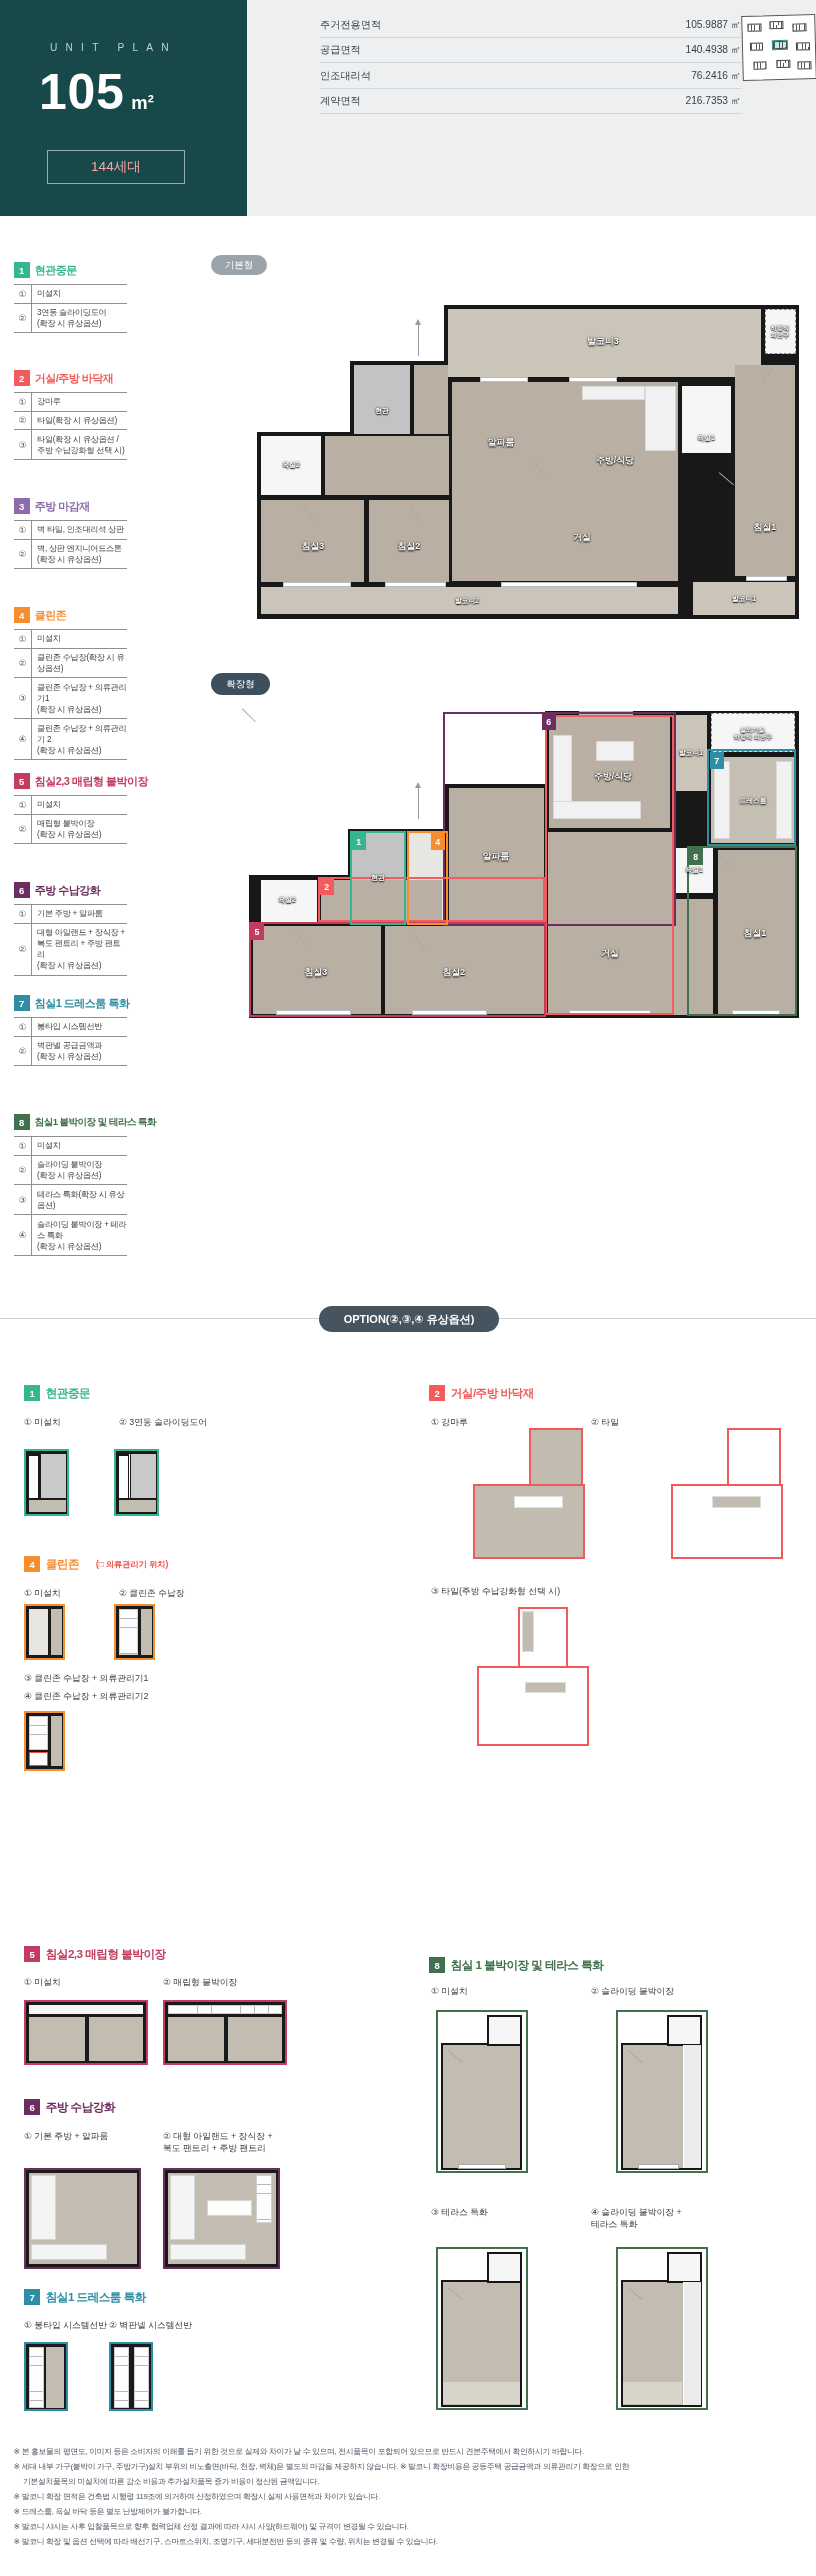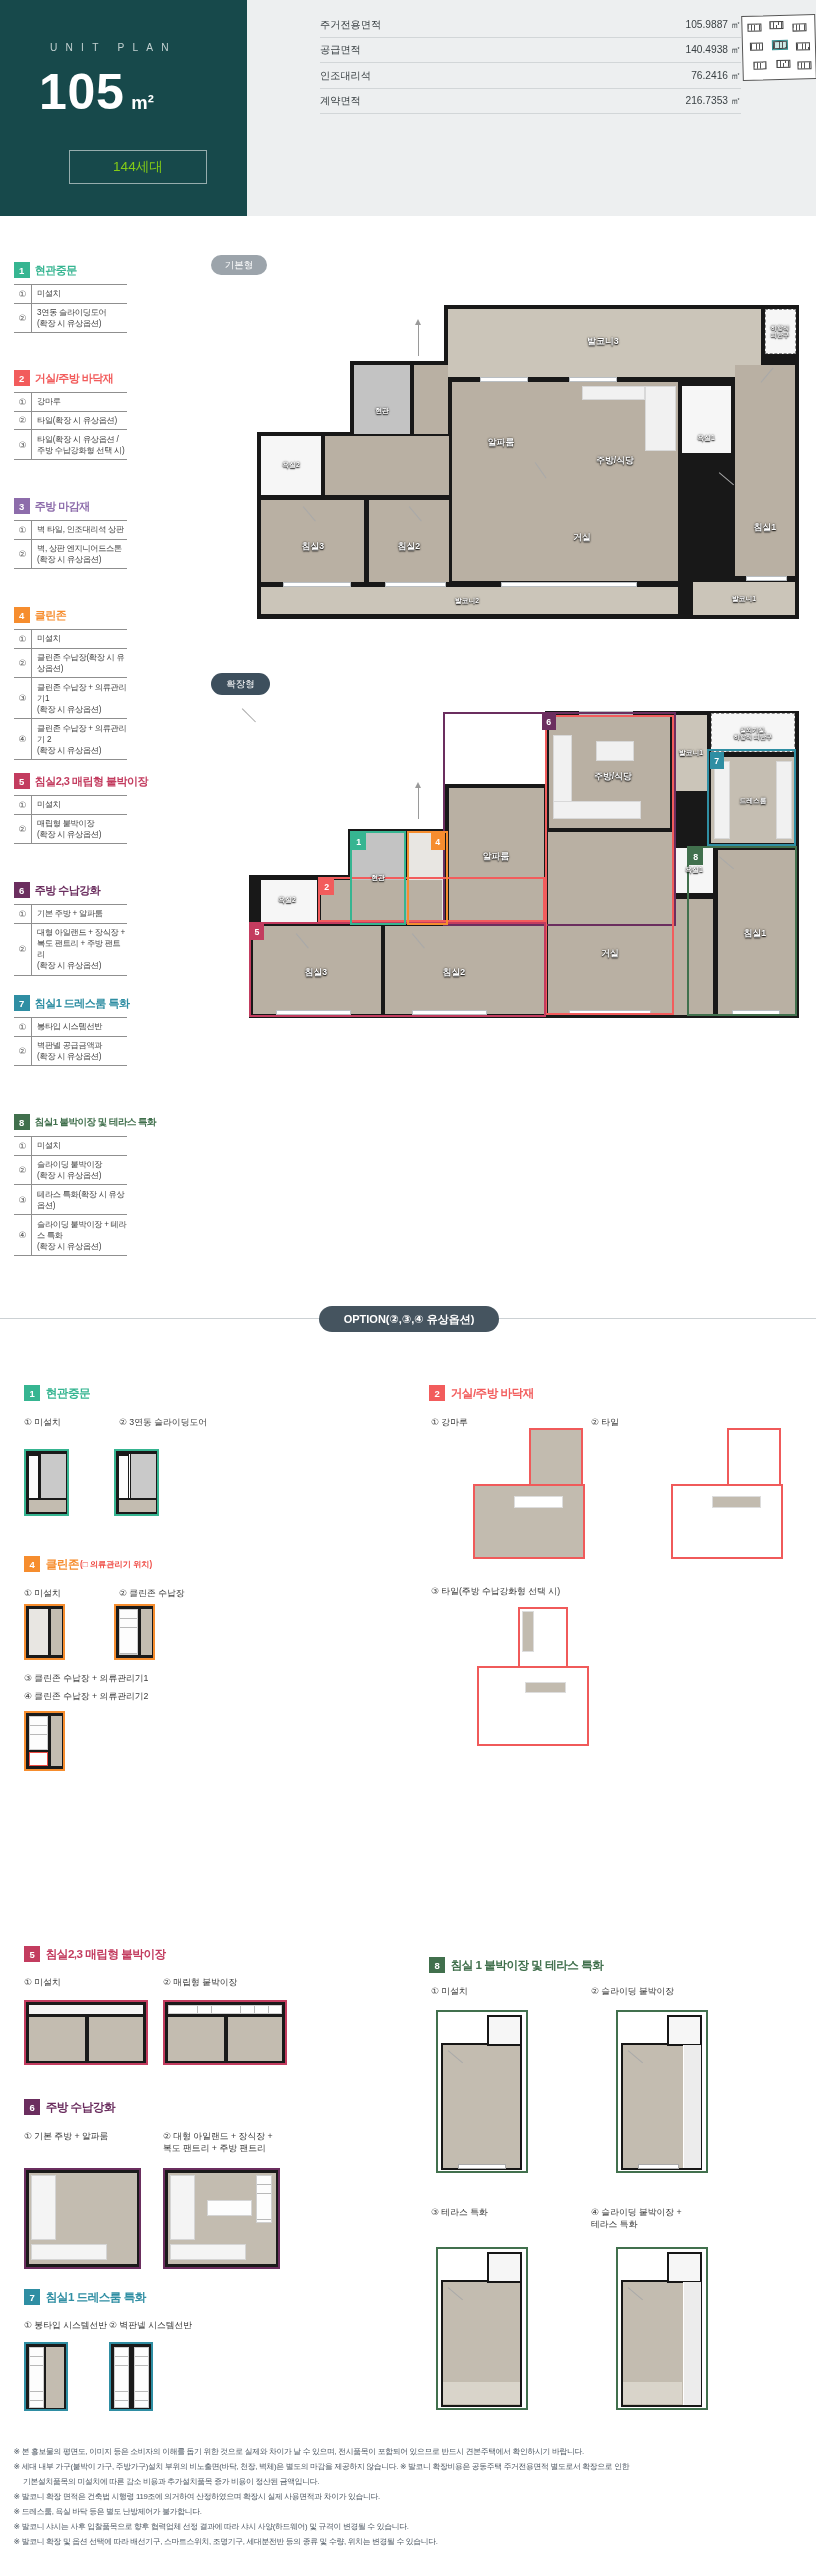--- a/index.html
+++ b/index.html
@@ -6,22 +6,22 @@
   .page{position:relative;width:817px;height:2576px;background:#fff;
         font-family:"Liberation Sans","DejaVu Sans",sans-serif;overflow:hidden}
   .abs{position:absolute}
   .preline{white-space:pre-line}
   
   .hero{position:absolute;left:0;top:0;width:247px;height:216px;background:#17494b}
   .eyebrow{position:absolute;left:50px;top:42px;font-size:10.2px;letter-spacing:8.2px;color:#c3d1d1}
   .sizerow{position:absolute;left:39px;top:63px;color:#fff;display:flex;align-items:baseline}
   .sizenum{font-size:50px;font-weight:bold;letter-spacing:0.7px}
   .sizeunit{font-size:18.4px;font-weight:bold;margin-left:6.8px}
-  .household{position:absolute;left:69px;top:150px;width:136px;height:32px;border:0.7px solid rgba(255,255,255,.55);
-             display:flex;align-items:center;justify-content:center;color:#84cc16;font-size:13.6px}
+  .household{position:absolute;left:47px;top:150px;width:136px;height:32px;border:0.7px solid rgba(255,255,255,.55);
+             display:flex;align-items:center;justify-content:center;color:#fca5a5;font-size:13.6px}
   
   .atable{position:absolute;left:320px;top:12.3px;width:421px}
   .arow{display:flex;justify-content:space-between;align-items:center;height:24.5px;border-bottom:0.7px solid #d2d6d8;
         font-size:10.2px;color:#3a4144}
   
   .sitemap{position:absolute;left:742px;top:15px;width:72px;height:63px;background:#fff;border:0.7px solid #555;transform:rotate(-1.5deg)}
   .bld{position:absolute;width:11.6px;height:6.1px;border:0.7px solid #444;
        background:repeating-linear-gradient(90deg,#555 0 0.7px,transparent 0.7px 2.7px)}
   .bld.hl{outline:1.4px solid #2e8f8f;background-color:#cdeae7}
   
@@ -55,21 +55,21 @@
   .narrow:before{content:"";position:absolute;left:-2.7px;top:-5.4px;border:3.4px solid transparent;border-bottom:6.1px solid #9a9a9a}
   .ov{position:absolute;border:2.7px solid;box-sizing:border-box}
   .chip{position:absolute;width:13.6px;height:17px;color:#fff;font-size:8.8px;font-weight:bold;
         display:flex;align-items:center;justify-content:center}
   
   .optline{position:absolute;left:0;top:1318px;width:817px;height:0.7px;background:#ccd1d4}
   .optpill{position:absolute;left:319px;top:1306px;width:180px;height:26px;background:#45545f;border-radius:13px;
            color:#fff;font-weight:bold;font-size:11px;display:flex;align-items:center;justify-content:center}
   .ohead{position:absolute;display:flex;align-items:center}
   .otitle{font-size:11.6px;font-weight:bold;margin-left:5.4px;white-space:nowrap;letter-spacing:-0.5px}
-  .osuffix{font-size:8.2px;font-weight:bold;color:#ef4b44;margin-left:1px;white-space:nowrap}
+  .osuffix{font-size:8.2px;font-weight:bold;color:#ef4b44;margin-left:17px;white-space:nowrap}
   .oitem{position:absolute;font-size:8.8px;color:#3a3a3a;line-height:1.35;white-space:pre-line}
   .thumb{position:absolute;box-sizing:border-box;border:2px solid;background:#1a1a1a}
   .ti{position:absolute;box-sizing:border-box}
   .shelf{background:#fdfdfd;border:0.7px solid #cfcfcf;
          background-image:repeating-linear-gradient(180deg,transparent 0 8.2px,#b9b9b9 8.2px 8.8px)}
   .miniplan{position:absolute}
   .mpart{position:absolute;border:2px solid #f05a5a;background:#c2bbaf;box-sizing:border-box}
   .mpart.open{background:#fff}
   
   .notes{position:absolute;left:13.6px;top:2444px;width:793px}
@@ -571,21 +571,21 @@
   <div class="thumb" style="left:616px;top:2247px;width:92px;height:163px;border-color:#41704d;background:#fff">
     <div class="ti" style="left:3.4px;top:31px;width:81px;height:127px;background:#c3bcb0;border:2px solid #161616"></div>
     <div class="ti" style="left:49px;top:3.4px;width:35px;height:31px;background:#f6f6f6;border:2px solid #161616"></div>
     <div class="ti" style="left:65px;top:33px;width:17.7px;height:123px;background:#ececec;border-left:1.4px solid #fff"></div>
     <div class="ti" style="left:5.4px;top:133px;width:59px;height:22px;background:#d9d4ca"></div>
     <div class="dmark" style="left:9.5px;top:38px;transform:rotate(40deg)"></div>
   </div>
 
   <div class="notes">
     <div class="note">※ 본 홍보물의 평면도, 이미지 등은 소비자의 이해를 돕기 위한 것으로 실제와 차이가 날 수 있으며, 전시품목이 포함되어 있으므로 반드시 견본주택에서 확인하시기 바랍니다.</div>
-    <div class="note">※ 세대 내부 가구(붙박이 가구, 주방가구)설치 부위의 비노출면(바닥, 천장, 벽체)은 별도의 마감을 제공하지 않습니다. ※ 발코니 확장비용은 공동주택 주거전용면적 별도로서 확장으로 인한</div>
+    <div class="note">※ 세대 내부 가구(붙박이 가구, 주방가구)설치 부위의 비노출면(바닥, 천장, 벽체)은 별도의 마감을 제공하지 않습니다. ※ 발코니 확장비용은 공동주택 공급금액과 의류관리기 확장으로 인한</div>
     <div class="note indent">기본설치품목의 미설치에 따른 감소 비용과 추가설치품목 증가 비용이 정산된 금액입니다.</div>
     <div class="note">※ 발코니 확장 면적은 건축법 시행령 119조에 의거하여 산정하였으며 확장시 실제 사용면적과 차이가 있습니다.</div>
     <div class="note">※ 드레스룸, 욕실 바닥 등은 별도 난방제어가 불가합니다.</div>
     <div class="note">※ 발코니 샤시는 사후 입찰품목으로 향후 협력업체 선정 결과에 따라 샤시 사양(하드웨어) 및 규격이 변경될 수 있습니다.</div>
     <div class="note">※ 발코니 확장 및 옵션 선택에 따라 배선기구, 스마트스위치, 조명기구, 세대분전반 등의 종류 및 수량, 위치는 변경될 수 있습니다.</div>
   </div>
 
 </div>
 
 

